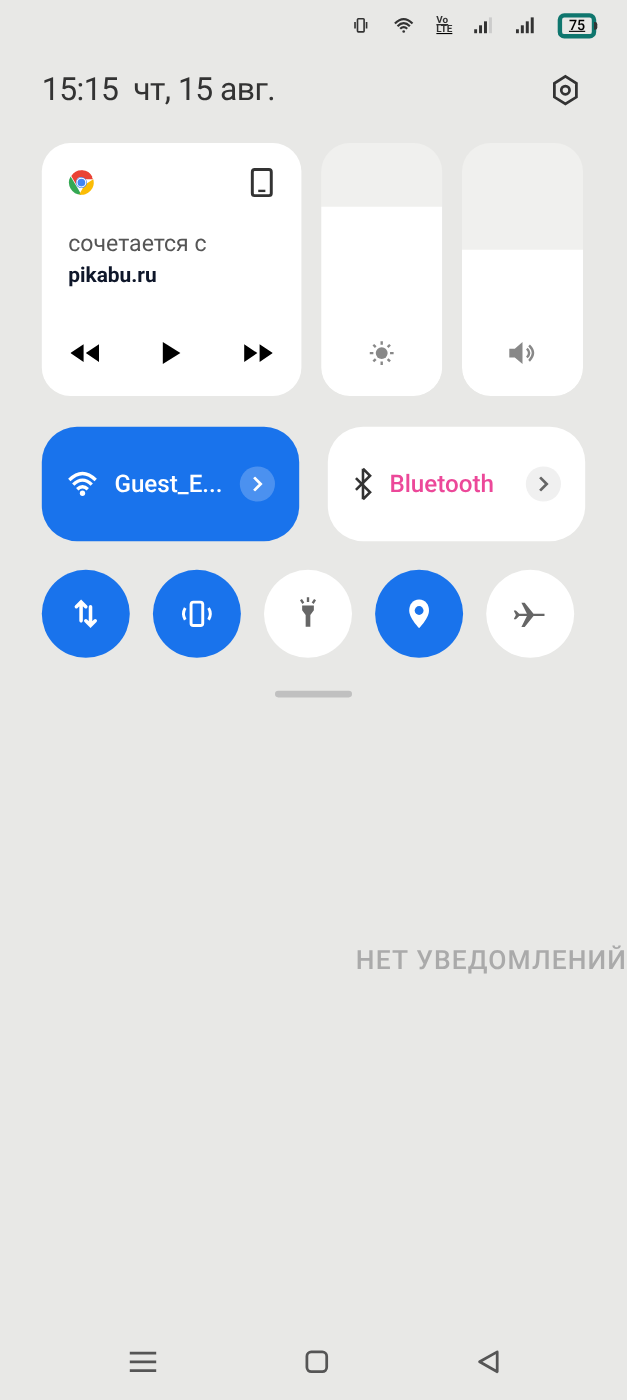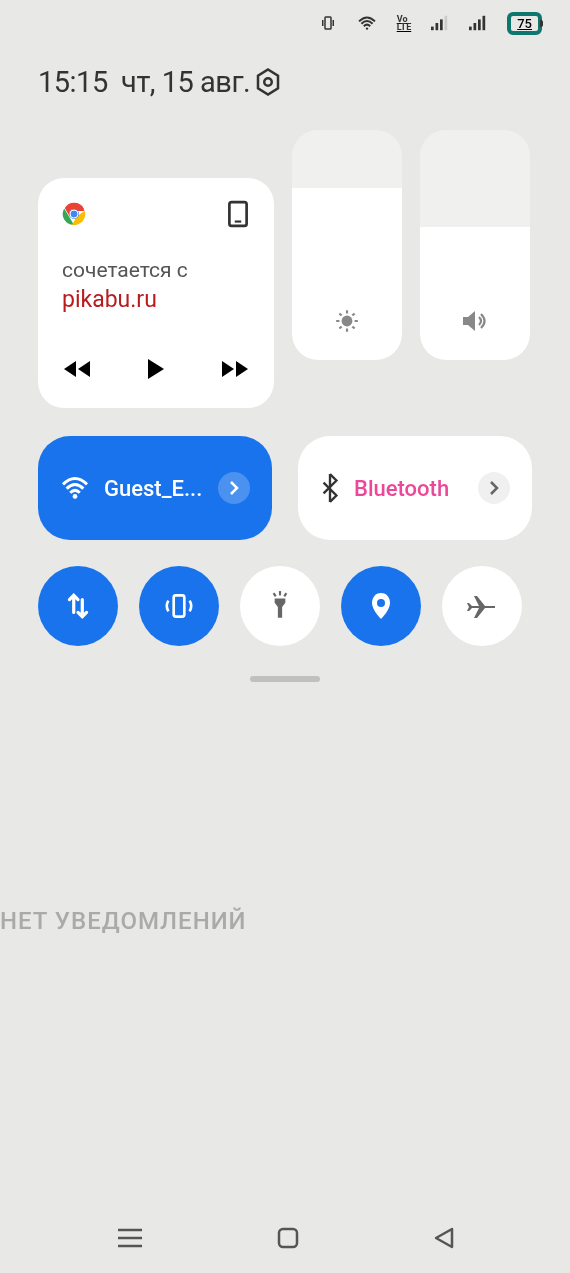--- a/index.html
+++ b/index.html
@@ -3,33 +3,33 @@
   <meta charset="utf-8">
   <style>
     * { margin: 0; padding: 0; box-sizing: border-box; font-family: -apple-system, BlinkMacSystemFont, 'Segoe UI', Roboto, sans-serif; }
     body { width: 570px; height: 1273px; background: #e8e8e6; overflow: hidden; position: relative; }
     
     .status-bar { height: 46px; display: flex; justify-content: flex-end; align-items: center; padding: 0 28px; gap: 10px; }
     .status-icons { display: flex; gap: 20px; align-items: center; text-decoration: underline; }
     .battery-badge { border: 4px solid #0f766e; border-radius: 6px; padding: 0 6px; font-size: 13px; font-weight: 500; position: relative; }
     .battery-badge::after { content: ''; position: absolute; right: -5px; top: 4px; width: 3px; height: 7px; background: #333; border-radius: 0 2px 2px 0; }
     
-    .header { display: flex; align-items: center; padding: 18px 38px 30px; }
+    .header { display: flex; justify-content: space-between; align-items: center; padding: 18px 38px 30px; }
     .time-date { font-size: 29px; color: #333; font-weight: 400; letter-spacing: -0.5px; }
     .settings-btn { width: 36px; height: 36px; display: flex; align-items: center; justify-content: center; }
     
     .grid { padding: 0 38px; }
     .row1 { display: flex; gap: 18px; margin-bottom: 28px; }
     
-    .media-card { background: #fff; border-radius: 26px; width: 236px; height: 230px; padding: 22px 24px; display: flex; flex-direction: column; margin-top: 48px; }
+    .media-card { background: #fff; border-radius: 26px; width: 236px; height: 230px; padding: 22px 24px; display: flex; flex-direction: column; }
     .media-header { display: flex; justify-content: space-between; align-items: center; margin-bottom: 30px; }
     .chrome-icon { width: 24px; height: 24px; }
     .cast-icon { width: 24px; height: 28px; }
     .media-title { font-size: 21px; color: #555; white-space: nowrap; overflow: hidden; margin-bottom: 4px; }
-    .media-subtitle { font-size: 23px; color: #b91c1c; }
+    .media-subtitle { font-size: 19px; color: #0f172a; font-weight: bold; }
     .media-controls { display: flex; justify-content: space-between; align-items: center; margin-top: auto; padding: 0 2px 6px; }
     .media-btn { font-size: 22px; color: #000; cursor: pointer; }
     
     .slider-card { background: #f0f0ee; border-radius: 26px; width: 110px; height: 230px; position: relative; overflow: hidden; }
     .slider-fill { position: absolute; bottom: 0; left: 0; right: 0; background: #fff; border-radius: 0 0 26px 26px; }
     .slider-icon { position: absolute; bottom: 26px; left: 50%; transform: translateX(-50%); color: #888; }
     
     .row2 { display: flex; gap: 26px; margin-bottom: 26px; }
     .toggle-card { border-radius: 32px; height: 104px; flex: 1; display: flex; align-items: center; padding: 0 22px; gap: 14px; }
     .toggle-card.active { background: #1973ec; color: #fff; }
@@ -39,21 +39,21 @@
     .toggle-card.active .toggle-chevron { background: rgba(255,255,255,0.22); color: #fff; }
     .toggle-card.inactive .toggle-chevron { background: #f0f0f0; color: #666; }
     
     .row3 { display: flex; gap: 21px; }
     .circle-btn { width: 80px; height: 80px; border-radius: 50%; display: flex; align-items: center; justify-content: center; }
     .circle-btn.active { background: #1973ec; color: #fff; }
     .circle-btn.inactive { background: #fff; color: #666; }
     
     .drag-handle { width: 70px; height: 6px; background: #c0c0c0; border-radius: 3px; margin: 30px auto 0; }
     
-    .no-notif { text-align: left; color: #aaa; font-size: 24px; font-weight: 500; letter-spacing: 1px; margin-top: 225px; }
+    .no-notif { text-align: right; color: #aaa; font-size: 24px; font-weight: 500; letter-spacing: 1px; margin-top: 225px; }
     
     .nav-bar { position: absolute; bottom: 0; left: 0; right: 0; height: 70px; display: flex; justify-content: space-around; align-items: center; padding: 0 50px; }
     .nav-btn { color: #555; }
     
     svg { display: block; }
   </style>
 </head>
 <body>
 
 <div class="status-bar">

